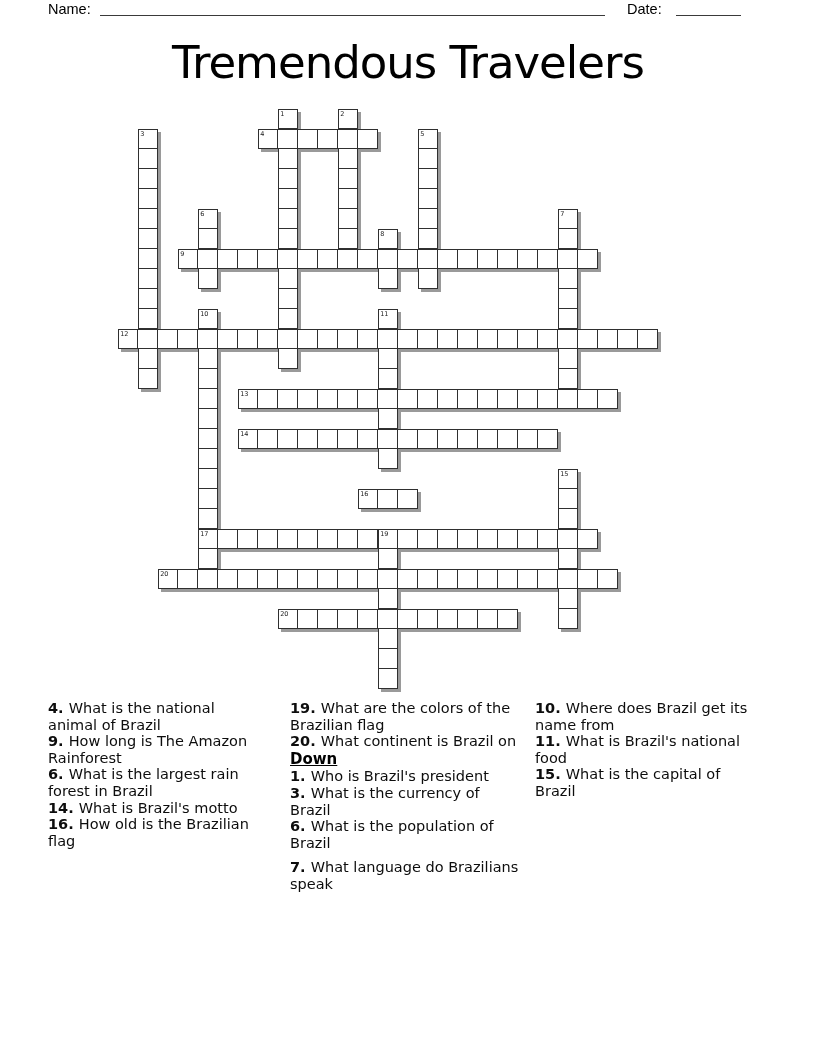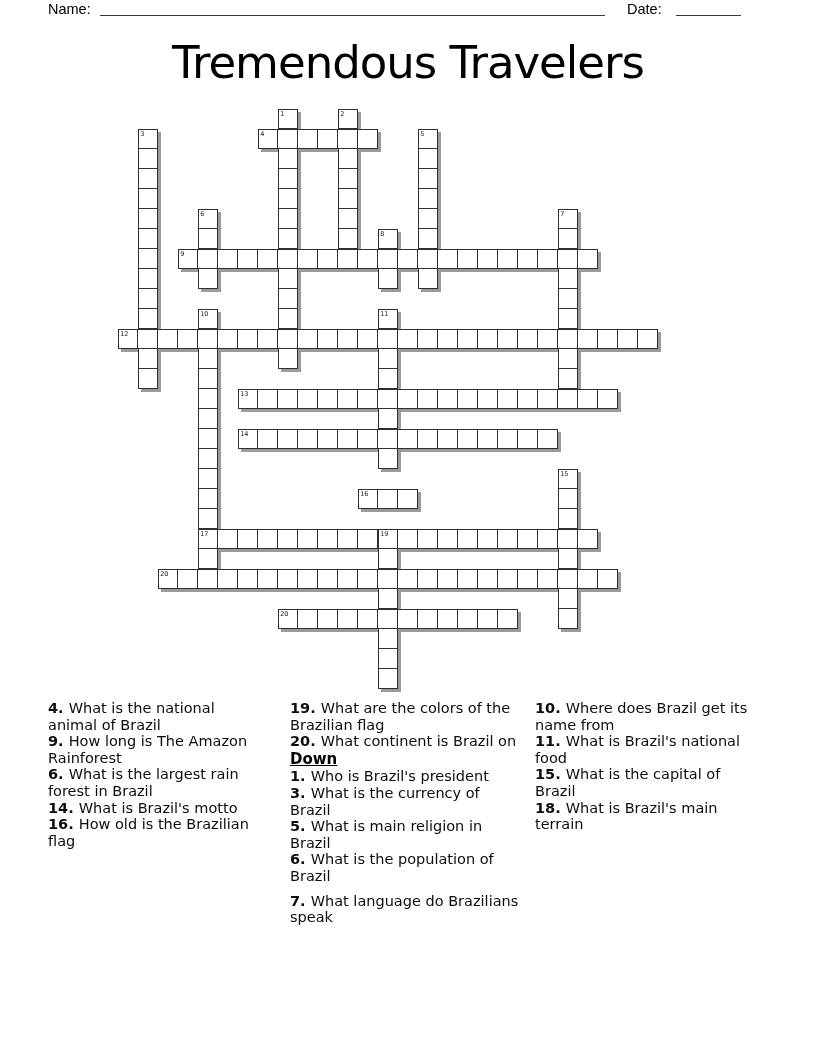--- a/index.html
+++ b/index.html
@@ -421,25 +421,23 @@
         <p class="clue"><b>6. </b>What is the largest rain forest in Brazil</p>
         <p class="clue"><b>14. </b>What is Brazil's motto</p>
         <p class="clue"><b>16. </b>How old is the Brazilian flag</p>
       </div>
       <div class="clue-col clue-col-1">
         <p class="clue"><b>19. </b>What are the colors of the Brazilian flag</p>
         <p class="clue"><b>20. </b>What continent is Brazil on</p>
         <div class="clue-header">Down</div>
         <p class="clue"><b>1. </b>Who is Brazil's president</p>
         <p class="clue"><b>3. </b>What is the currency of Brazil</p>
-        <p class="clue"><b>5. </b>What is main religion in Brazil</p>
         <p class="clue"><b>6. </b>What is the population of Brazil</p>
         <p class="clue gap"><b>7. </b>What language do Brazilians speak</p>
       </div>
       <div class="clue-col clue-col-2">
         <p class="clue"><b>10. </b>Where does Brazil get its name from</p>
         <p class="clue"><b>11. </b>What is Brazil's national food</p>
         <p class="clue"><b>15. </b>What is the capital of Brazil</p>
-        <p class="clue"><b>18. </b>What is Brazil's main terrain</p>
       </div>
     </div>
 
 </div>
 
 </body></html>

